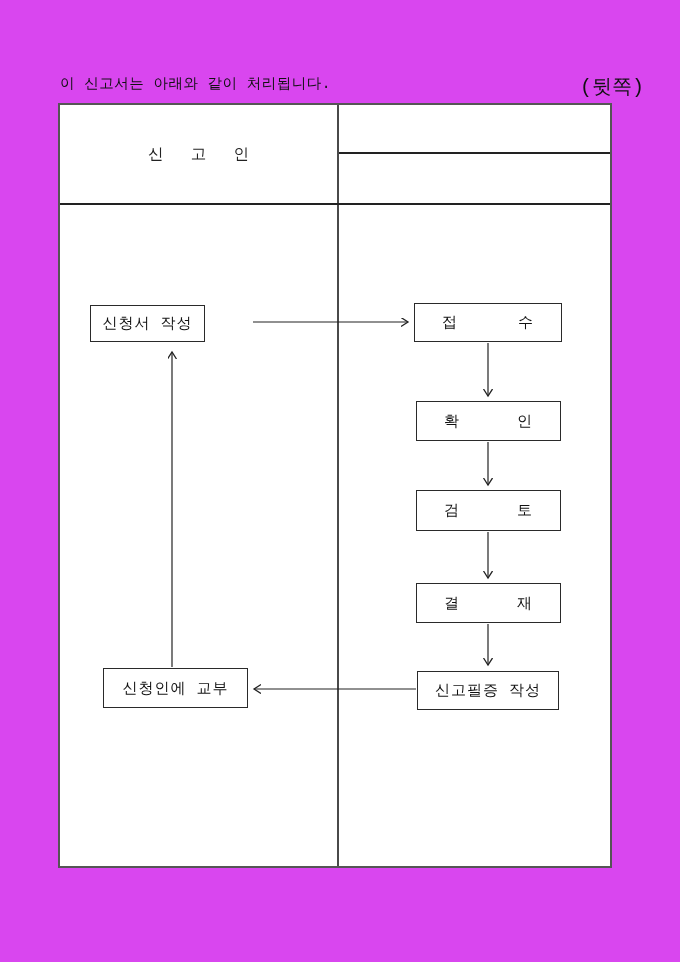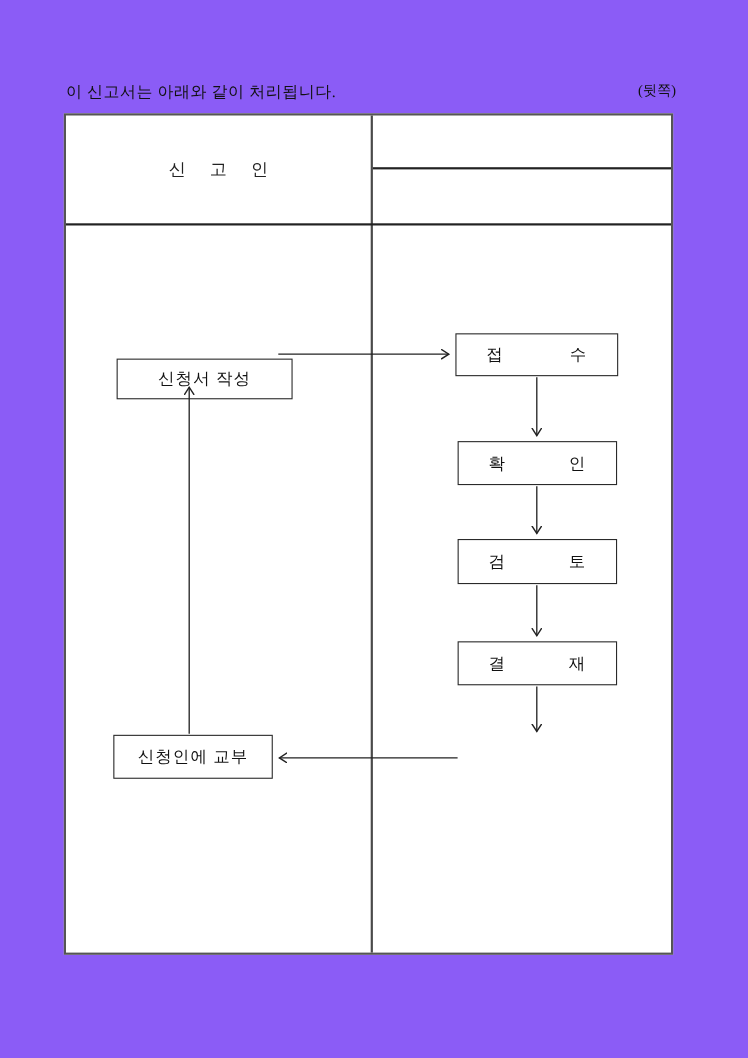--- a/index.html
+++ b/index.html
@@ -1,38 +1,38 @@
 <!DOCTYPE html>
 <html><head>
 <meta charset="utf-8">
 <style>
   * { margin: 0; padding: 0; box-sizing: border-box; }
   html, body { background: #ffffff; }
   .page {
     position: relative;
     width: 680px;
     height: 962px;
-    background: #8b5cf6;
-    font-family: Liberation Serif, serif;
+    background: #d946ef;
+    font-family: Liberation Mono, monospace;
     color: #1a1a1a;
     overflow: hidden;
   }
   .top-note {
     position: absolute;
     left: 60px;
     top: 74px;
     font-size: 14.5px;
     letter-spacing: 0.5px;
     color: #111;
   }
   .side-label {
     position: absolute;
     left: 580px;
     top: 73px;
-    font-size: 13px;
+    font-size: 20px;
     color: #111;
   }
   .proc-table {
     position: absolute;
     left: 58px;
     top: 103px;
     width: 554px;
     height: 765px;
     border: 2px solid #555;
     background: #fff;
@@ -79,21 +79,21 @@
     border: 1.5px solid #2a2a2a;
     background: #fff;
     display: flex;
     align-items: center;
     font-size: 15px;
     color: #111;
     letter-spacing: 1px;
   }
   .fbox.center { justify-content: center; }
   .fbox.split  { justify-content: space-between; padding: 0 27px; }
-  .box-apply       { left: 106px; top: 305px; width: 160px; height: 37px; margin-top: 21px; }
+  .box-apply       { left: 90px; top: 305px; width: 115px; height: 37px; }
   .box-receive     { left: 414px; top: 303px; width: 148px; height: 39px; }
   .box-confirm     { left: 416px; top: 401px; width: 145px; height: 40px; }
   .box-review      { left: 416px; top: 490px; width: 145px; height: 41px; }
   .box-approve     { left: 416px; top: 583px; width: 145px; height: 40px; }
   .box-certificate { left: 417px; top: 671px; width: 142px; height: 39px; }
   .box-deliver     { left: 103px; top: 668px; width: 145px; height: 40px; }
   .arrow-layer {
     position: absolute;
     left: 0; top: 0;
     width: 680px; height: 962px;
@@ -132,20 +132,23 @@
   <div class="fbox split box-review">
     <span>검</span>
     <span>토</span>
   </div>
 
   <div class="fbox split box-approve">
     <span>결</span>
     <span>재</span>
   </div>
 
+  <div class="fbox center box-certificate">
+    <span>신고필증 작성</span>
+  </div>
 
   <div class="fbox center box-deliver">
     <span>신청인에 교부</span>
   </div>
 
   <svg class="arrow-layer" width="680" height="962" viewBox="0 0 680 962" xmlns="http://www.w3.org/2000/svg">
     <defs>
       <marker id="ah" markerWidth="12" markerHeight="12" refX="7" refY="4.5" orient="auto" markerUnits="userSpaceOnUse">
         <path d="M0,0 L7,4.5 L0,9" fill="none" stroke="#222" stroke-width="1.3"></path>
       </marker>

